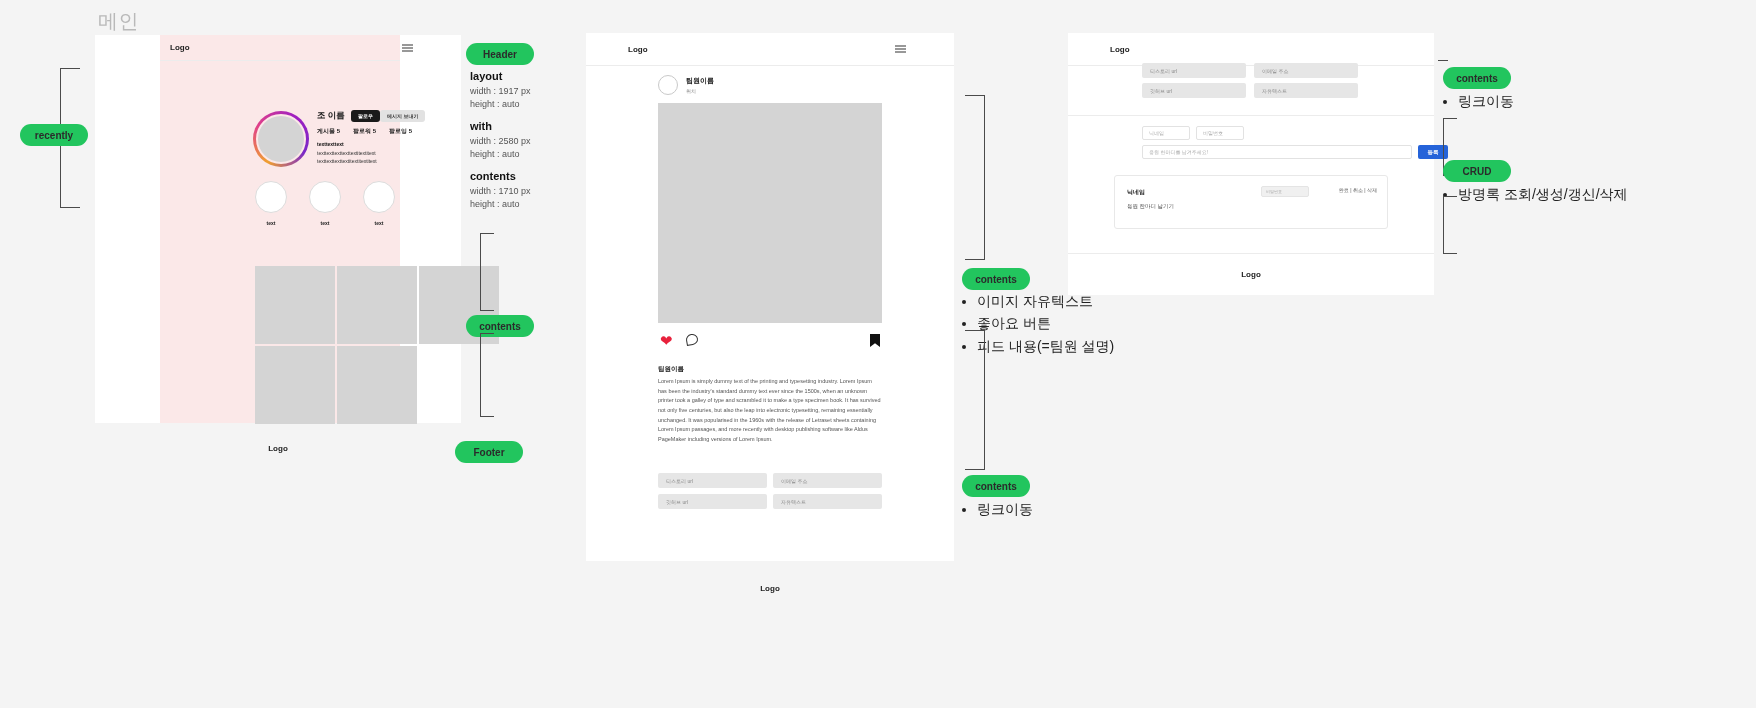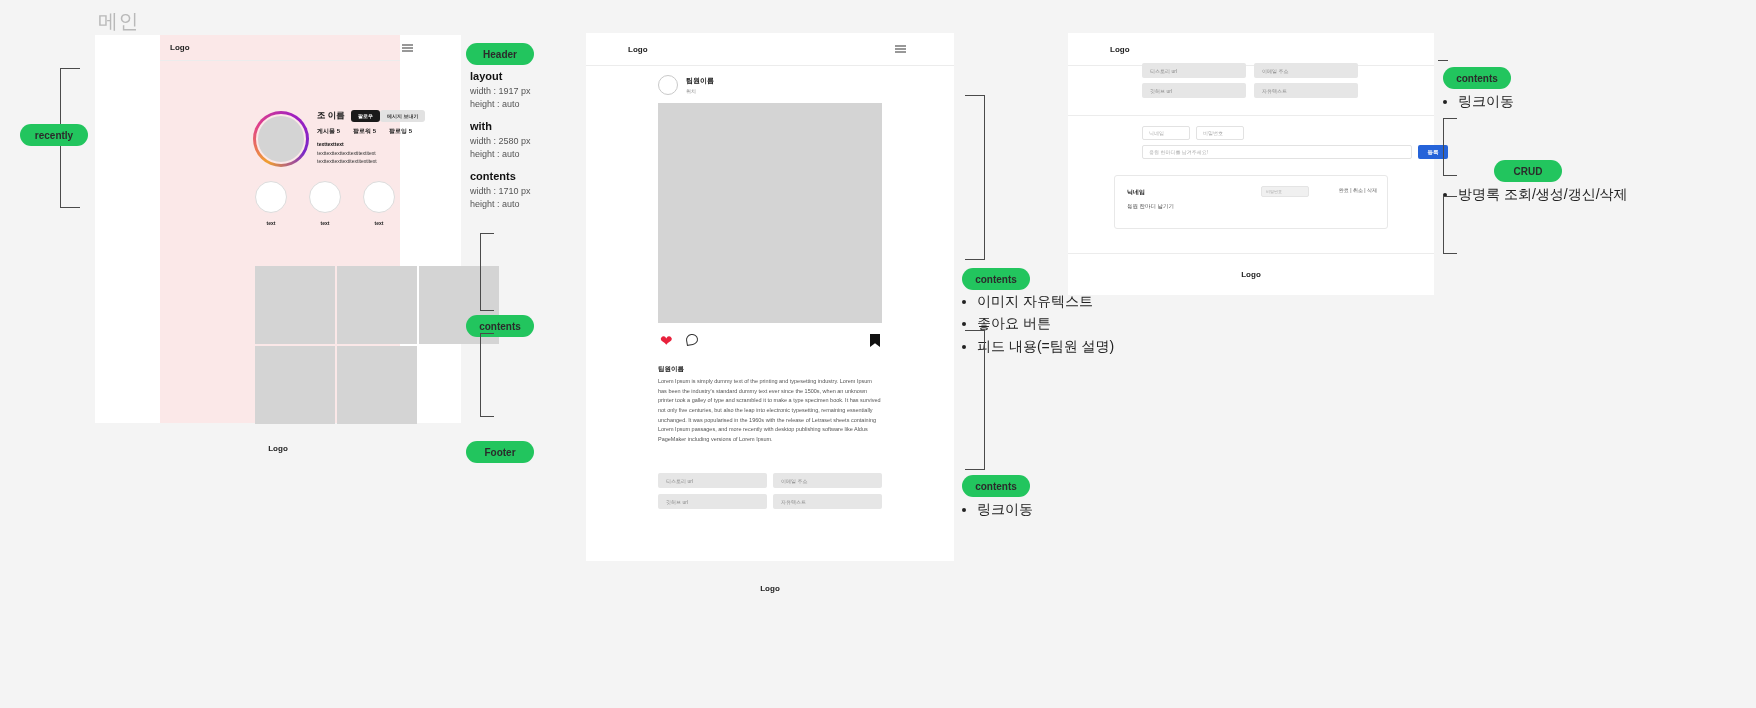--- a/index.html
+++ b/index.html
@@ -261,21 +261,21 @@
   <div class="spec" style="left:470px; top:170px;">
     <h4>contents</h4>
     <p>width : 1710 px</p>
     <p>height : auto</p>
   </div>
 
   <div class="bracket" style="left:480px; top:233px; width:14px; height:78px;"></div>
   <div class="pill" style="left:466px; top:315px; width:68px;">contents</div>
   <div class="bracket" style="left:480px; top:333px; width:14px; height:84px;"></div>
 
-  <div class="pill" style="left:466px; top:441px; width:68px;">Footer</div>
+  <div class="pill" style="left:455px; top:441px; width:68px;">Footer</div>
 
   <div class="frame" id="feed-frame">
     <div class="frame-head" style="height:33px;">
       <span class="logo-txt" style="margin-left:42px;">Logo</span>
       <div class="hamburger" style="right:48px;">
         <span></span>
           <span></span>
           <span></span>
       </div>
     </div>
@@ -359,19 +359,19 @@
     <span class="std-footer-label">Logo</span>
   </div>
 
   <div class="tick" style="left:1438px; top:60px;"></div>
   <div class="pill" style="left:1443px; top:67px; width:68px;">contents</div>
   <ul class="bullets" style="left:1446px; top:90px;">
     <li>링크이동</li>
   </ul>
 
   <div class="bracket" style="left:1443px; top:118px; width:14px; height:58px;"></div>
-  <div class="pill" style="left:1494px; top:160px; width:68px;">CRUD</div>
+  <div class="pill" style="left:1443px; top:160px; width:68px;">CRUD</div>
   <ul class="bullets" style="left:1446px; top:183px;">
     <li>방명록 조회/생성/갱신/삭제</li>
   </ul>
   <div class="bracket" style="left:1443px; top:196px; width:14px; height:58px;"></div>
 
 </div>
 
 </body></html>

